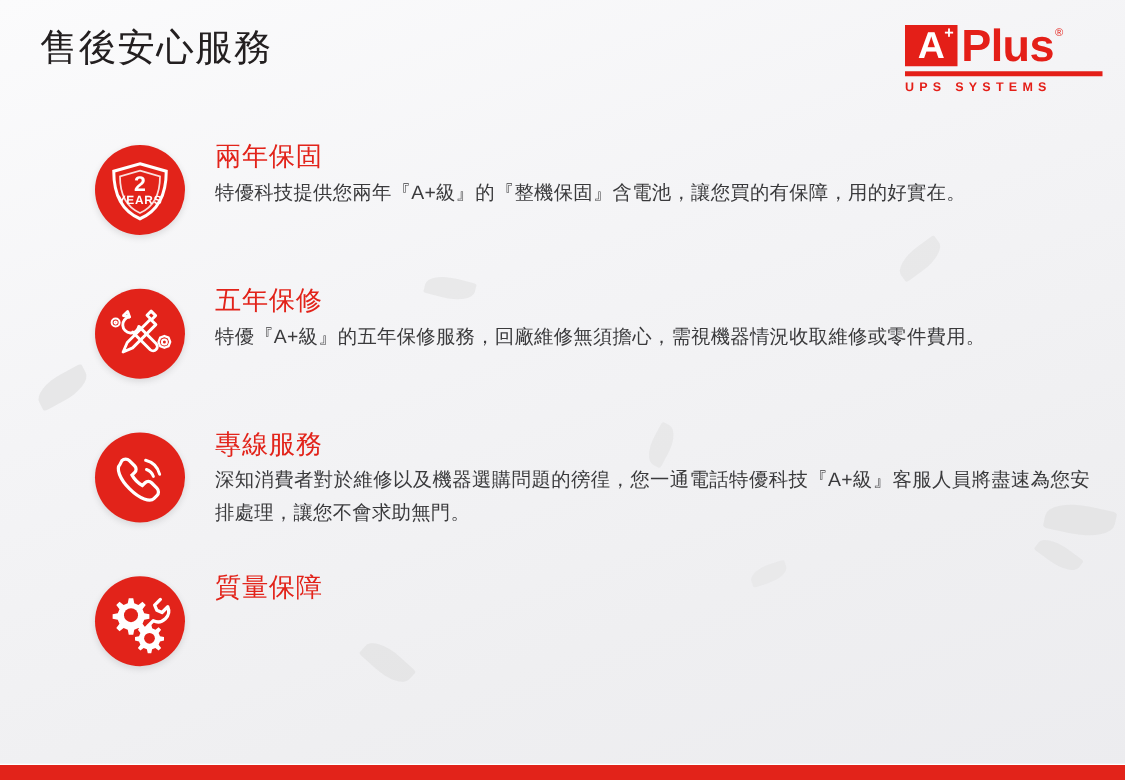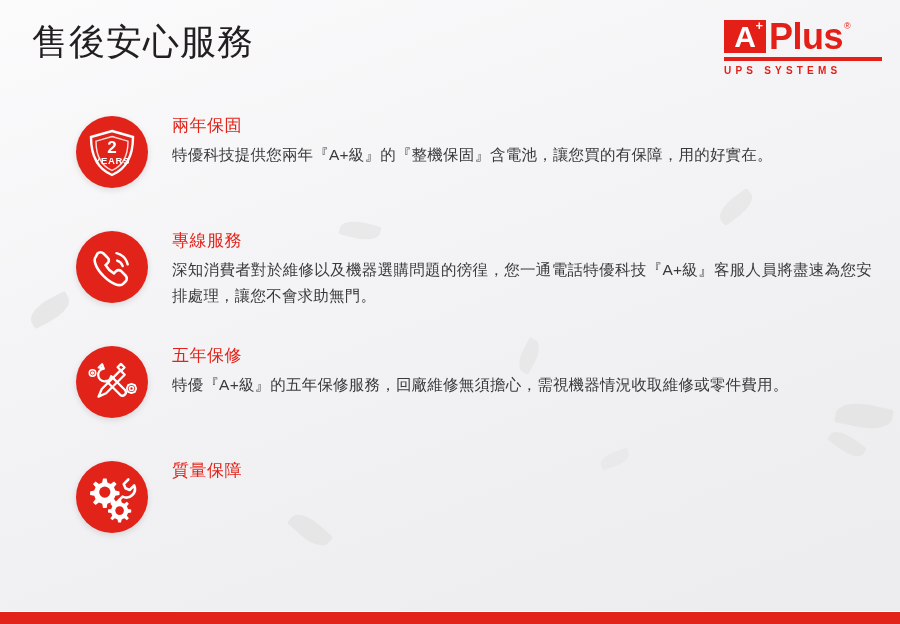--- a/index.html
+++ b/index.html
@@ -41,21 +41,21 @@
   
   .header {
     position: absolute;
     left: 0; top: 0;
     width: 900px; height: 96px;
     z-index: 3;
   }
   .page-title {
     position: absolute;
     left: 32px; top: 22px;
-    font-size: 36px;
+    font-size: 30px;
     color: #231f20;
     letter-spacing: 1px;
     line-height: 1.1;
     white-space: nowrap;
   }
 
   
   .logo {
     position: absolute;
     right: 18px; top: 20px;
@@ -140,21 +140,21 @@
   }
   .icon-badge svg { display: block; width: 72px; height: 72px; }
 
   .feature-text {
     margin-left: 24px;
     padding-top: 0px;
     width: 700px;
   }
   .feature-title {
     color: #e2231a;
-    font-size: 17px;
+    font-size: 21px;
     line-height: 28px;
     letter-spacing: .5px;
     margin-bottom: 2px;
   }
   .feature-desc {
     color: #3a3a3c;
     font-size: 15.5px;
     line-height: 26px;
     letter-spacing: .2px;
     text-align: justify;
@@ -222,64 +222,64 @@
       </div>
       <div class="feature-text">
         <div class="feature-title">兩年保固</div>
         <div class="feature-desc">特優科技提供您兩年『A+級』的『整機保固』含電池，讓您買的有保障，用的好實在。</div>
       </div>
     </div>
 
     <div class="feature">
       <div class="icon-badge">
         <svg viewBox="0 0 72 72" aria-hidden="true">
+          <g fill="none" stroke="#ffffff" stroke-width="2.3" stroke-linejoin="round" stroke-linecap="round">
+
+            <path d="M27.5 22.5 a6.5 6.5 0 1 0 7.6 7.6 L49 44 a3.4 3.4 0 0 1 -4.8 4.8 L30.1 34.7"></path>
+            <path d="M27.6 22.6 l-4.8 -1.1 3.3 -3.3 1.5 4.4"></path>
+
+            <path d="M48.5 21.5 l-3.6 -3.6 -3.3 3.3 3.6 3.6 Z"></path>
+            <path d="M44.4 24.4 L25.8 43 l-3.3 7.6 7.6 -3.3 18.6 -18.6 Z"></path>
+
+            <path d="M55.5 37.8 l3.4 1.3 1.3 3.4 -1.3 3.4 -3.4 1.3 -3.4 -1.3 -1.3 -3.4 1.3 -3.4 Z" stroke-width="1.8"></path>
+            <circle cx="55.5" cy="42.5" r="2" stroke-width="1.6"></circle>
+
+            <circle cx="16.5" cy="27" r="3.2" stroke-width="1.6"></circle>
+            <circle cx="16.5" cy="27" r="1" stroke-width="1.4"></circle>
+          </g>
+        </svg>
+      </div>
+      <div class="feature-text">
+        <div class="feature-title">五年保修</div>
+        <div class="feature-desc">特優『A+級』的五年保修服務，回廠維修無須擔心，需視機器情況收取維修或零件費用。</div>
+      </div>
+    </div>
+
+    <div class="feature">
+      <div class="icon-badge">
+        <svg viewBox="0 0 72 72" aria-hidden="true">
           <g fill="none" stroke="#ffffff" stroke-width="2.6" stroke-linecap="round">
             <path d="M21.5 22.5 a4.2 4.2 0 0 1 6 0 l4.3 4.3 a3.6 3.6 0 0 1 0 5.1 l-2.2 2.2
                      a22 22 0 0 0 8.3 8.3 l2.2 -2.2 a3.6 3.6 0 0 1 5.1 0 l4.3 4.3
                      a4.2 4.2 0 0 1 0 6 l-2.4 2.4 c-3 3 -11.2 .4 -19.4 -7.8
                      c-8.2 -8.2 -10.8 -16.4 -7.8 -19.4 Z"></path>
             <path d="M40.5 22.2 a15.5 15.5 0 0 1 11.2 11.2" stroke-width="2.4"></path>
             <path d="M41.2 29.6 a8.8 8.8 0 0 1 5.5 5.5" stroke-width="2.4"></path>
           </g>
         </svg>
       </div>
       <div class="feature-text">
         <div class="feature-title">專線服務</div>
         <div class="feature-desc">深知消費者對於維修以及機器選購問題的徬徨，您一通電話特優科技『A+級』客服人員將盡速為您安排處理，讓您不會求助無門。</div>
       </div>
     </div>
 
     <div class="feature">
       <div class="icon-badge">
         <svg viewBox="0 0 72 72" aria-hidden="true">
-          <g fill="none" stroke="#ffffff" stroke-width="2.3" stroke-linejoin="round" stroke-linecap="round">
-
-            <path d="M27.5 22.5 a6.5 6.5 0 1 0 7.6 7.6 L49 44 a3.4 3.4 0 0 1 -4.8 4.8 L30.1 34.7"></path>
-            <path d="M27.6 22.6 l-4.8 -1.1 3.3 -3.3 1.5 4.4"></path>
-
-            <path d="M48.5 21.5 l-3.6 -3.6 -3.3 3.3 3.6 3.6 Z"></path>
-            <path d="M44.4 24.4 L25.8 43 l-3.3 7.6 7.6 -3.3 18.6 -18.6 Z"></path>
-
-            <path d="M55.5 37.8 l3.4 1.3 1.3 3.4 -1.3 3.4 -3.4 1.3 -3.4 -1.3 -1.3 -3.4 1.3 -3.4 Z" stroke-width="1.8"></path>
-            <circle cx="55.5" cy="42.5" r="2" stroke-width="1.6"></circle>
-
-            <circle cx="16.5" cy="27" r="3.2" stroke-width="1.6"></circle>
-            <circle cx="16.5" cy="27" r="1" stroke-width="1.4"></circle>
-          </g>
-        </svg>
-      </div>
-      <div class="feature-text">
-        <div class="feature-title">五年保修</div>
-        <div class="feature-desc">特優『A+級』的五年保修服務，回廠維修無須擔心，需視機器情況收取維修或零件費用。</div>
-      </div>
-    </div>
-
-    <div class="feature">
-      <div class="icon-badge">
-        <svg viewBox="0 0 72 72" aria-hidden="true">
 
           <g fill="#ffffff">
             <path d="M27 17.5 l3.6 0 .8 4.1 3.3 1.4 3.3 -2.6 2.6 2.6 -2.6 3.3 1.4 3.3 4.1 .8 0 3.6
                      -4.1 .8 -1.4 3.3 2.6 3.3 -2.6 2.6 -3.3 -2.6 -3.3 1.4 -.8 4.1 -3.6 0
                      -.8 -4.1 -3.3 -1.4 -3.3 2.6 -2.6 -2.6 2.6 -3.3 -1.4 -3.3 -4.1 -.8 0 -3.6
                      4.1 -.8 1.4 -3.3 -2.6 -3.3 2.6 -2.6 3.3 2.6 3.3 -1.4 Z"></path>
           </g>
           <circle cx="28.8" cy="31.1" r="5.6" fill="#e2231a"></circle>
 
           <g fill="none" stroke="#ffffff" stroke-width="2.6" stroke-linejoin="round" stroke-linecap="round">

